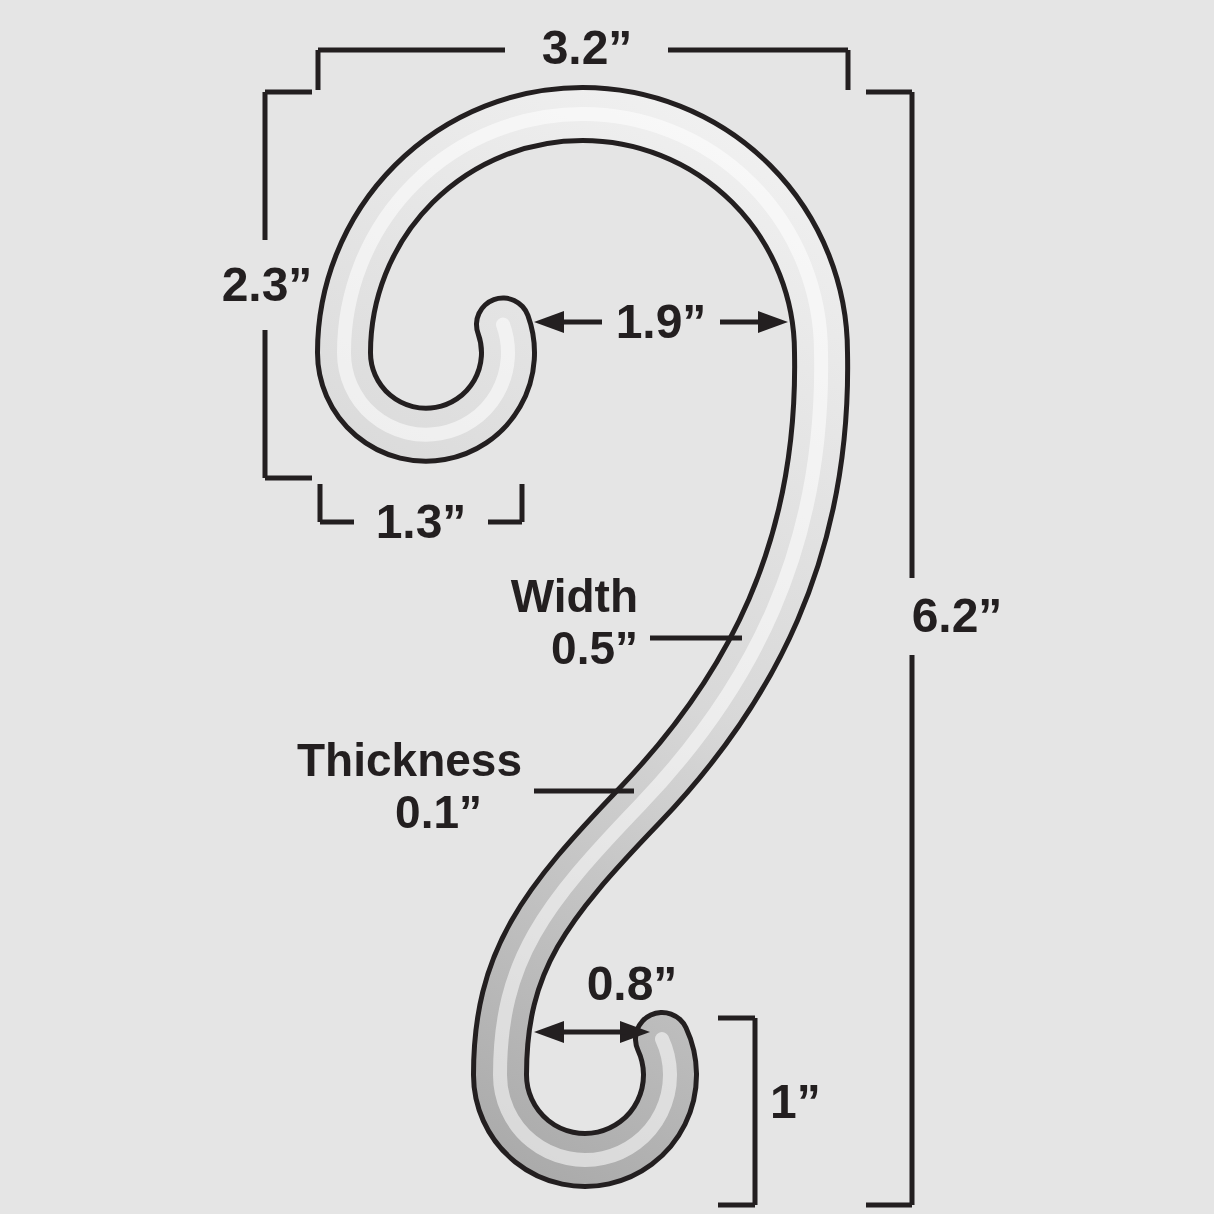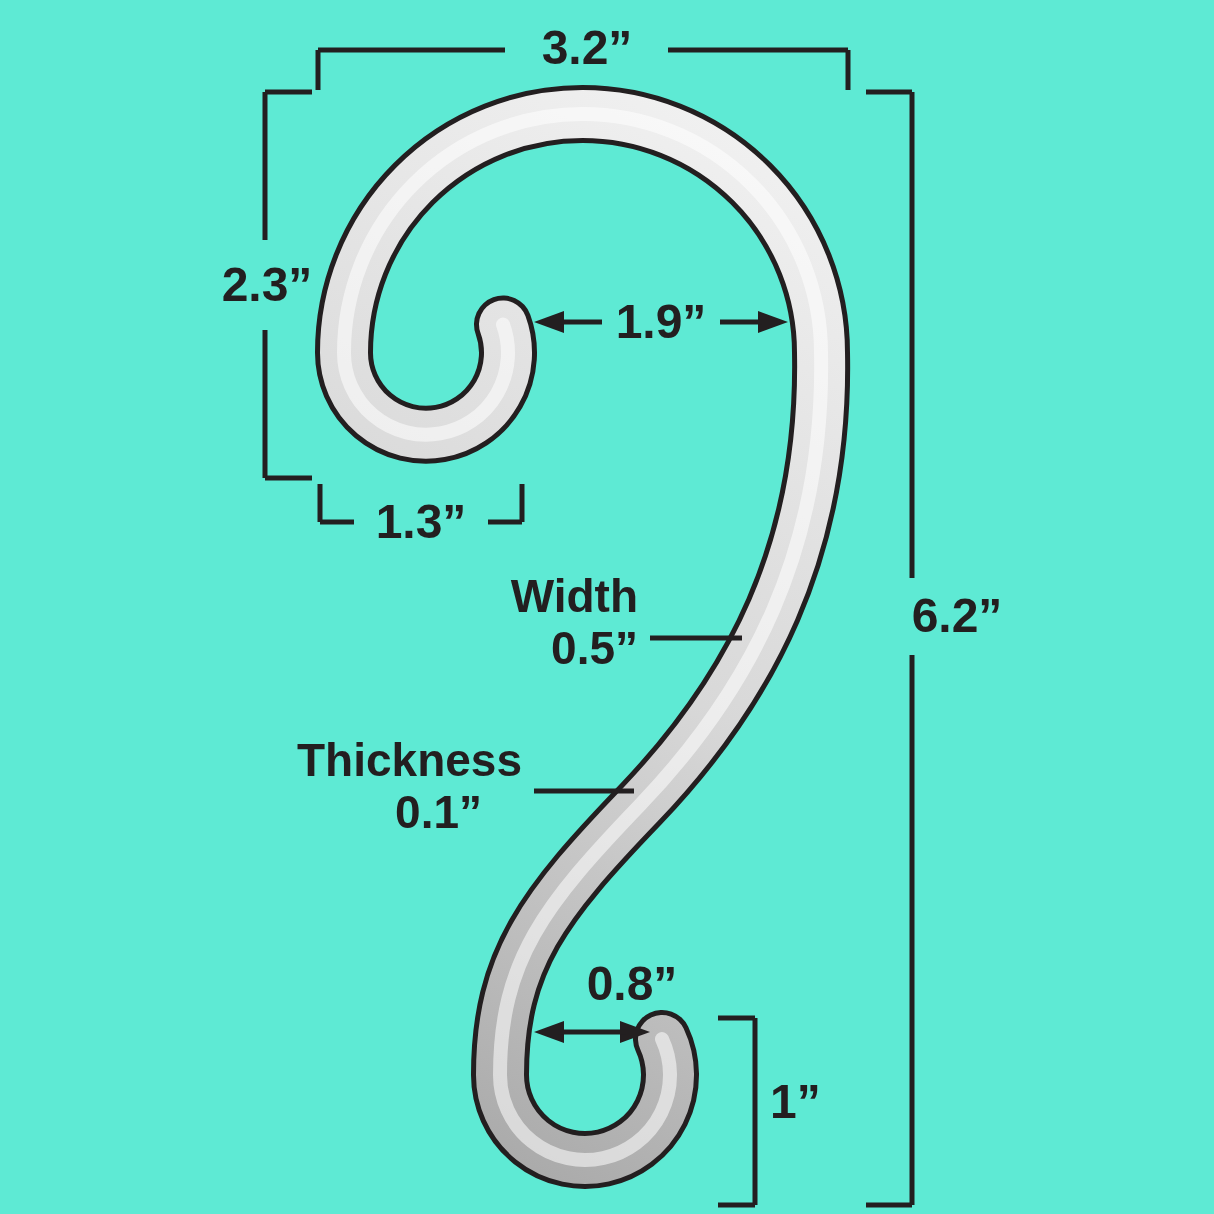--- a/index.html
+++ b/index.html
@@ -1,19 +1,19 @@
 <!DOCTYPE html>
 <html><head>
 <meta charset="utf-8">
 <style>
   html, body { margin: 0; padding: 0; background: #ffffff; }
   .canvas {
     width: 1214px; height: 1214px;
     position: relative;
-    background: #5eead4;
+    background: #e5e5e5;
     font-family: "Liberation Sans", sans-serif;
   }
   svg { display: block; }
   .dim-line { stroke: #231f20; stroke-width: 5; fill: none; stroke-linecap: butt; }
   .arrow-head { fill: #231f20; stroke: none; }
   .dim-text {
     fill: #231f20;
     font-family: "Liberation Sans", sans-serif;
     font-size: 46px;
     font-weight: 600;

